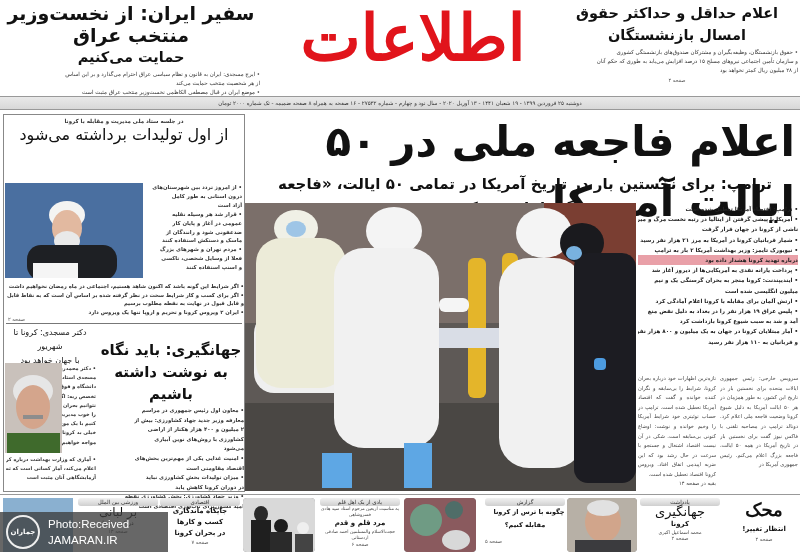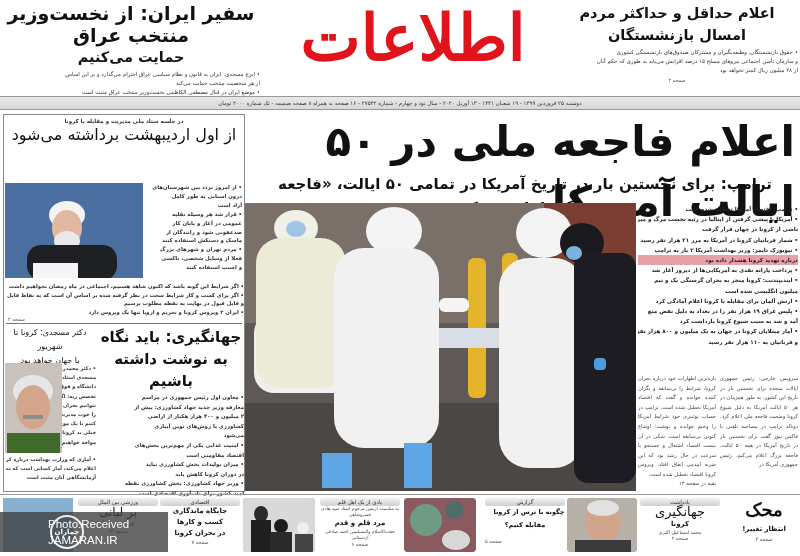--- a/index.html
+++ b/index.html
@@ -16,21 +16,21 @@
   .rule { background: #777; height: 1px; }
   .main-hl { left: 255px; top: 112px; width: 540px; height: 60px; font-size: 42px; font-weight: 700; line-height: 60px; letter-spacing: -1px; }
   .sub-hl { left: 255px; top: 172px; width: 540px; height: 24px; font-size: 15px; font-weight: bold; text-align: center; line-height: 24px; }
   .photo-main { left: 244px; top: 203px; width: 392px; height: 288px; overflow: hidden; background: #6a6562; }
   .left-box { left: 3px; top: 114px; width: 242px; height: 378px; border: 1px solid #888; }
   .thumb { background: #888; overflow: hidden; }
   .tag { background: linear-gradient(#f2f2f2, #cfcfcf); border-radius: 3px; font-size: 5.5px; text-align: center; height: 8px; line-height: 8px; color: #333; }
   .bottom-strip { left: 0; top: 494px; width: 800px; height: 62px; border-top: 1px solid #999; }
   .watermark { left: 0; top: 512px; width: 168px; height: 40px; background: rgba(60,60,60,0.78); direction: ltr; }
   .wm-circle { position: absolute; left: 6px; top: 3px; width: 34px; height: 34px; border-radius: 50%; border: 2px solid #eee; color: #fff;
-    font-size: 11px; text-align: center; line-height: 30px; font-weight: bold; margin-left: 44px; }
+    font-size: 11px; text-align: center; line-height: 30px; font-weight: bold; }
   .wm-text { position: absolute; left: 48px; top: 4px; color: #fff; font-family: "Liberation Sans", sans-serif; font-size: 11.5px; line-height: 16px; }
   .bullet-list div { white-space: nowrap; overflow: hidden; }
   .hl-red { background: #e9a0a8; }
 </style>
 </head>
 <body>
 
 <div class="abs masthead-logo">اطلاعات</div>
 
 <div class="abs" style="left:2px; top:2px; width:258px; height:90px;">
@@ -38,21 +38,21 @@
   <div class="hl-top" style="font-size:14.5px; line-height:22px;">حمایت می‌کنیم</div>
   <div class="small bullet-list" style="margin-top:2px; font-size:5.5px; line-height:9px;">
     <div>• ایرج مسجدی: ایران به قانون و نظام سیاسی عراق احترام می‌گذارد و بر این اساس</div>
     <div>از هر شخصیت منتخب حمایت می‌کند</div>
     <div>• موضع ایران در قبال مصطفی الکاظمی نخست‌وزیر منتخب عراق مثبت است</div>
   </div>
   <div class="pg" style="text-align:left; margin-top:2px;">صفحه ۱۴</div>
 </div>
 
 <div class="abs" style="left:556px; top:2px; width:242px; height:90px;">
-  <div class="hl-top" style="font-size:14.5px; line-height:22px;">اعلام حداقل و حداکثر مردم</div>
+  <div class="hl-top" style="font-size:14.5px; line-height:22px;">اعلام حداقل و حداکثر حقوق</div>
   <div class="hl-top" style="font-size:14.5px; line-height:22px;">امسال بازنشستگان</div>
   <div class="small bullet-list" style="margin-top:2px; font-size:5.5px; line-height:9px; text-align:right;">
     <div>• حقوق بازنشستگان، وظیفه‌بگیران و مشترکان صندوق‌های بازنشستگی کشوری</div>
     <div>و سازمان تأمین اجتماعی نیروهای مسلح ۱۵ درصد افزایش می‌یابد به طوری که حکم آنان</div>
     <div>از ۲۸ میلیون ریال کمتر نخواهد بود</div>
   </div>
   <div class="pg" style="text-align:center; margin-top:2px;">صفحه ۴</div>
 </div>
 
 <div class="abs dateline">دوشنبه ۲۵ فروردین ۱۳۹۹ - ۱۹ شعبان ۱۴۴۱ - ۱۳ آوریل ۲۰۲۰ - سال نود و چهارم - شماره ۲۷۵۳۲ - ۱۶ صفحه به همراه ۸ صفحه ضمیمه - تک شماره ۲۰۰۰ تومان</div>
@@ -112,21 +112,21 @@
 <div class="abs" style="left:720px; top:374px; width:78px; height:116px; font-size:5.2px; line-height:9.6px; color:#444; overflow:hidden; text-align:justify;">
   <span>سرویس خارجی: رئیس جمهوری ایالات متحده برای نخستین بار در تاریخ این کشور، به طور همزمان در هر ۵۰ ایالت آمریکا به دلیل شیوع کرونا وضعیت فاجعه ملی اعلام کرد. دونالد ترامپ در مصاحبه تلفنی با فاکس نیوز گفت برای نخستین بار در تاریخ آمریکا در همه ۵۰ ایالت، فاجعه بزرگ اعلام می‌کنم. رئیس جمهوری آمریکا در</span>
 </div>
 <div class="abs" style="left:638px; top:374px; width:78px; height:116px; font-size:5.2px; line-height:9.6px; color:#444; overflow:hidden; text-align:justify;">
   <span>تازه‌ترین اظهارات خود درباره بحران کرونا، شرایط را بی‌سابقه و نگران کننده خوانده و گفت که اقتصاد آمریکا تعطیل شده است. ترامپ در حساب توئیتری خود شرایط آمریکا را وخیم خوانده و نوشت: اوضاع کنونی بی‌سابقه است. شکی در آن نیست اقتصاد اشتغال و جستجو با سرعت در حال رشد بود که این ضربه اپیدمی اتفاق افتاد. ویروس کرونا اقتصاد تعطیل شده است.</span>
 </div>
 <div class="abs" style="left:640px; top:480px; width:76px; font-size:5.2px; color:#444;">بقیه در صفحه ۱۴</div>
 
 <div class="abs left-box">
   <div style="text-align:center; font-size:5.5px; margin-top:3px; font-weight:bold; color:#333;">در جلسه ستاد ملی مدیریت و مقابله با کرونا</div>
-  <div class="hl-top" style="font-size:16px; line-height:22px; font-weight:normal;">از اول اردیبهشت برداشته می‌شود</div>
+  <div class="hl-top" style="font-size:16px; line-height:22px; font-weight:normal;">از اول تولیدات برداشته می‌شود</div>
 </div>
 <div class="abs thumb" style="left:5px; top:183px; width:138px; height:95px; background:#3c5f8e;">
   <svg width="138" height="95">
     <rect width="138" height="95" fill="#4a6fa0"></rect>
     <ellipse cx="62" cy="32" rx="18" ry="14" fill="#f4f4f2"></ellipse>
     <ellipse cx="62" cy="45" rx="15" ry="18" fill="#e2b9a0"></ellipse>
     <ellipse cx="62" cy="58" rx="13" ry="10" fill="#e9e9e9"></ellipse>
     <rect x="22" y="62" width="90" height="35" rx="14" fill="#1e2024"></rect>
     <rect x="28" y="80" width="45" height="15" fill="#f5f5f5"></rect>
   </svg>
@@ -145,21 +145,21 @@
 </div>
 <div class="abs bullet-list" style="left:6px; top:282px; width:238px; font-size:5.3px; line-height:8.5px; font-weight:bold; color:#333;">
   <div>• اگر شرایط این گونه باشد که اکنون شاهد هستیم، اجتماعی در ماه رمضان نخواهیم داشت</div>
   <div>• اگر برای کسب و کار شرایط سخت در نظر گرفته شده بر اساس آن است که به نقاط قابل تحمل</div>
   <div>و قابل قبول در نهایت به نقطه مطلوب برسیم</div>
   <div>• ایران ۲ ویروس کرونا و تحریم و اروپا تنها یک ویروس دارد</div>
 </div>
 <div class="abs pg" style="left:8px; top:316px;">صفحه ۲</div>
 <div class="abs rule" style="left:6px; top:323px; width:236px;"></div>
 
-<div class="abs" style="left:98px; top:326px; width:146px; height:166px;">
+<div class="abs" style="left:98px; top:339px; width:146px; height:166px;">
   <div class="hl-top" style="font-size:15px; line-height:22px;">جهانگیری: باید نگاه</div>
   <div class="hl-top" style="font-size:15px; line-height:22px;">به نوشت داشته باشیم</div>
   <div class="bullet-list" style="font-size:5.4px; line-height:9.6px; font-weight:bold; color:#333; margin-top:1px;">
     <div>• معاون اول رئیس جمهوری در مراسم</div>
     <div>معارفه وزیر جدید جهاد کشاورزی: بیش از</div>
     <div>۲ میلیون و ۴۰۰ هزار هکتار از اراضی</div>
     <div>کشاورزی با روش‌های نوین آبیاری</div>
     <div>می‌شود</div>
     <div>• امنیت غذایی یکی از مهم‌ترین بخش‌های</div>
     <div>اقتصاد مقاومتی است</div>

